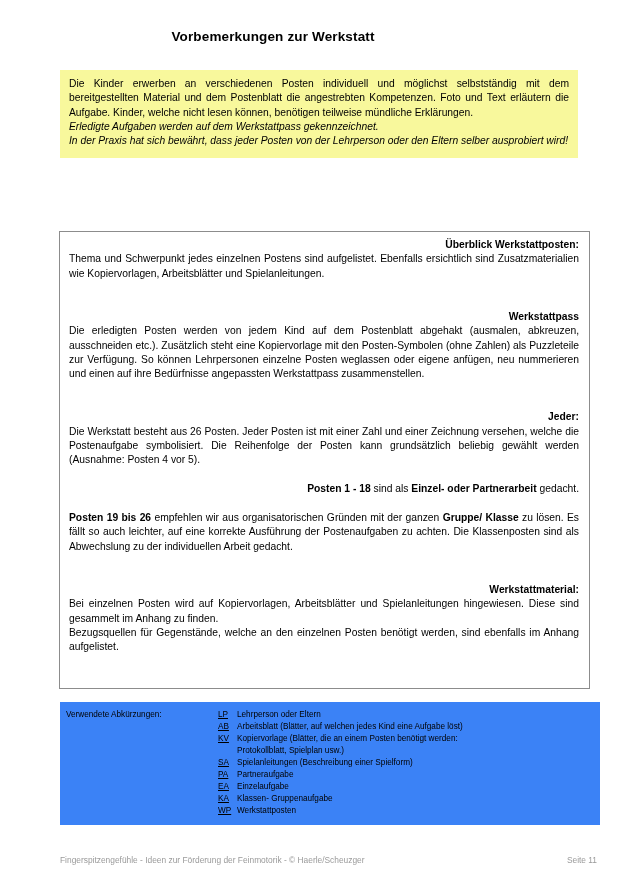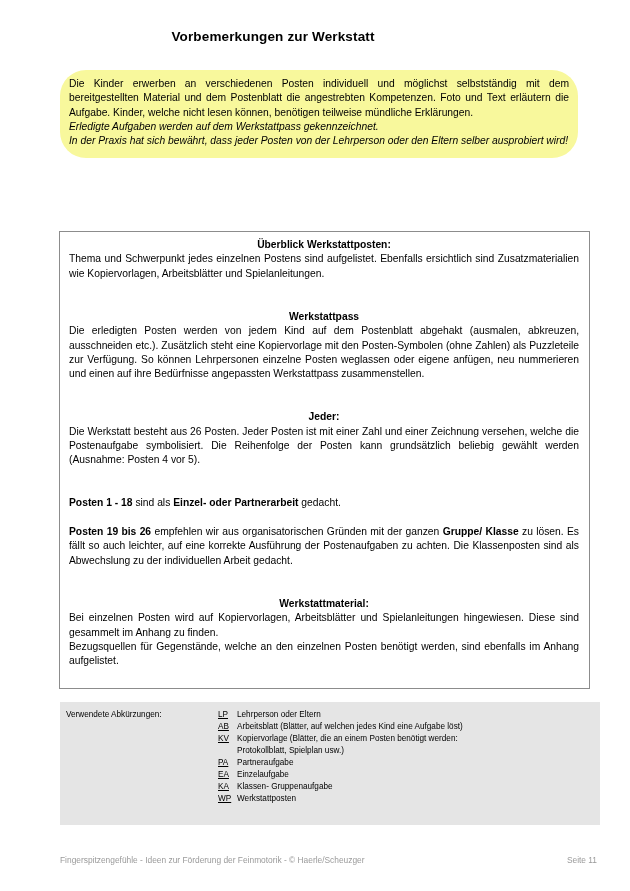--- a/index.html
+++ b/index.html
@@ -40,21 +40,20 @@
     position: absolute;
     left: 60px;
     top: 70px;
     width: 518px;
     padding: 7px 9px 9px 9px;
     box-sizing: border-box;
     background: #f8f89c;
     font-size: 10.3px;
     line-height: 14.35px;
     text-align: justify;
-    border-radius: 26px;
   }
   .intro-box p {
     margin: 0;
   }
   .intro-box p.nojust {
     text-align: left;
     font-style: italic;
   }
 
   
@@ -67,49 +66,48 @@
     box-sizing: border-box;
     border: 1px solid #8c8c8c;
     background: #ffffff;
     padding: 6px 10px 6px 9px;
     font-size: 10.3px;
     line-height: 14.4px;
   }
   .main-box .sec-head {
     font-weight: bold;
     margin: 0;
-    text-align: center;
+    text-align: right;
   }
   .main-box p {
     margin: 0;
     text-align: justify;
   }
   .main-box p.left {
-    text-align: left;
-    margin-top: 14px;
+    text-align: right;
   }
   .main-box .spacer {
     height: 28.5px;
   }
   .main-box .spacer-sm {
     height: 14.4px;
   }
   .main-box b {
     font-weight: bold;
   }
 
   
   .abbr-box {
     position: absolute;
     left: 60px;
     top: 702px;
     width: 540px;
     height: 123px;
     box-sizing: border-box;
-    background: #e5e5e5;
+    background: #3b82f6;
     padding: 7px 6px 6px 6px;
     font-size: 8.2px;
     line-height: 12.05px;
   }
   .abbr-table {
     border-collapse: collapse;
     width: 100%;
   }
   .abbr-table td {
     padding: 0;
@@ -206,20 +204,25 @@
           <td class="abbr-code-cell">KV</td>
           <td class="abbr-desc-cell">Kopiervorlage (Blätter, die an einem Posten benötigt werden:</td>
         </tr>
         <tr>
           <td class="abbr-label-cell"></td>
           <td class="abbr-code-cell"></td>
           <td class="abbr-desc-cell">Protokollblatt, Spielplan usw.)</td>
         </tr>
         <tr>
           <td class="abbr-label-cell"></td>
+          <td class="abbr-code-cell">SA</td>
+          <td class="abbr-desc-cell">Spielanleitungen (Beschreibung einer Spielform)</td>
+        </tr>
+        <tr>
+          <td class="abbr-label-cell"></td>
           <td class="abbr-code-cell">PA</td>
           <td class="abbr-desc-cell">Partneraufgabe</td>
         </tr>
         <tr>
           <td class="abbr-label-cell"></td>
           <td class="abbr-code-cell">EA</td>
           <td class="abbr-desc-cell">Einzelaufgabe</td>
         </tr>
         <tr>
           <td class="abbr-label-cell"></td>

